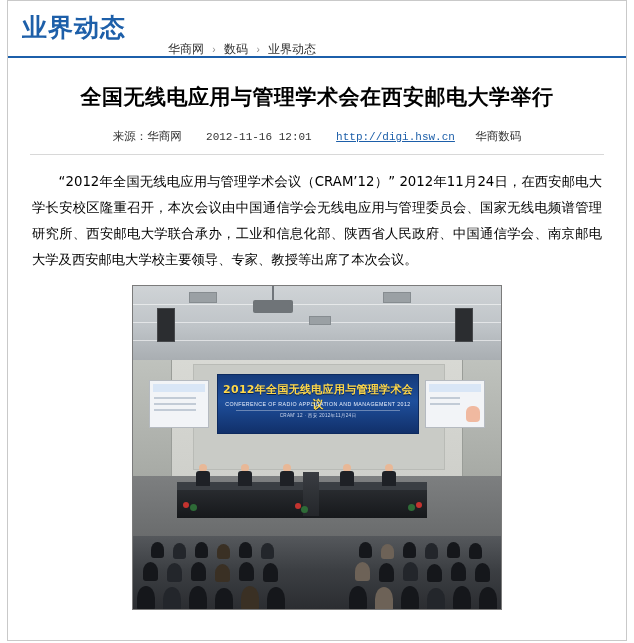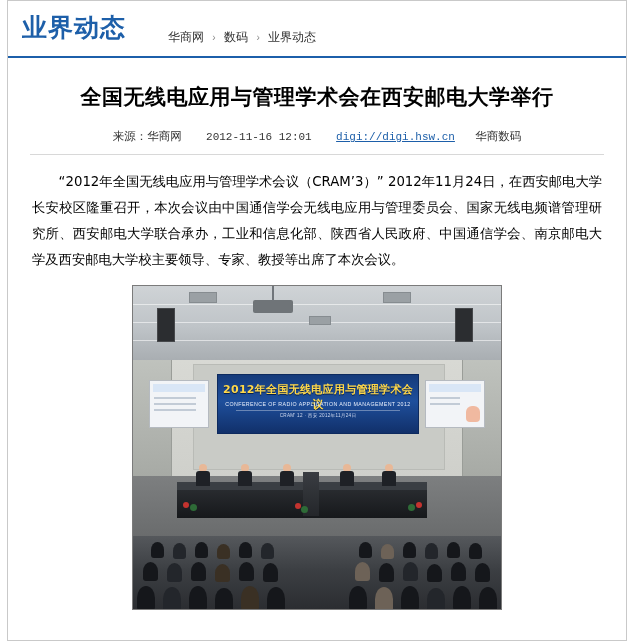--- a/index.html
+++ b/index.html
@@ -36,21 +36,21 @@
     top: 10px;
     font-family: "DejaVu Sans", sans-serif;
     font-size: 25px;
     font-weight: bold;
     color: #1d5fa9;
     letter-spacing: 1px;
   }
   .breadcrumb {
     position: absolute;
     left: 160px;
-    top: 28px;
+    top: 40px;
     font-size: 12px;
     color: #333;
     white-space: nowrap;
   }
   .breadcrumb a {
     color: #333;
     text-decoration: none;
   }
   .breadcrumb .sep {
     color: #8a8a8a;
@@ -254,28 +254,28 @@
     </div>
   </div>
 
   <div class="title-wrap">
     <h1 class="article-title">全国无线电应用与管理学术会在西安邮电大学举行</h1>
     <div class="meta">
       <span>来源：</span><span>华商网</span>
       <span class="gap"></span>
       <span class="mono">2012-11-16 12:01</span>
       <span class="gap"></span>
-      <a class="link" href="#">digi://digi.hsw.cn</a>
+      <a class="link" href="#">http://digi.hsw.cn</a>
       <span class="gap-sm"></span>
       <span>华商数码</span>
     </div>
   </div>
   <div class="divider"></div>
 
-  <p class="body-text">“2012年全国无线电应用与管理学术会议（CRAM’3）”  2012年11月24日，在西安邮电大学长安校区隆重召开，本次会议由中国通信学会无线电应用与管理委员会、国家无线电频谱管理研究所、西安邮电大学联合承办，工业和信息化部、陕西省人民政府、中国通信学会、南京邮电大学及西安邮电大学校主要领导、专家、教授等出席了本次会议。</p>
+  <p class="body-text">“2012年全国无线电应用与管理学术会议（CRAM’12）”  2012年11月24日，在西安邮电大学长安校区隆重召开，本次会议由中国通信学会无线电应用与管理委员会、国家无线电频谱管理研究所、西安邮电大学联合承办，工业和信息化部、陕西省人民政府、中国通信学会、南京邮电大学及西安邮电大学校主要领导、专家、教授等出席了本次会议。</p>
 
   <div class="figure">
     <div class="photo">
 
       <div class="ceiling">
         <div class="ceil-line" style="top:18px;"></div>
         <div class="ceil-line" style="top:36px;"></div>
         <div class="ceil-line" style="top:54px;"></div>
         <div class="ceil-vent" style="left:56px; top:6px; width:26px; height:9px;"></div>
         <div class="ceil-vent" style="left:250px; top:6px; width:26px; height:9px;"></div>

